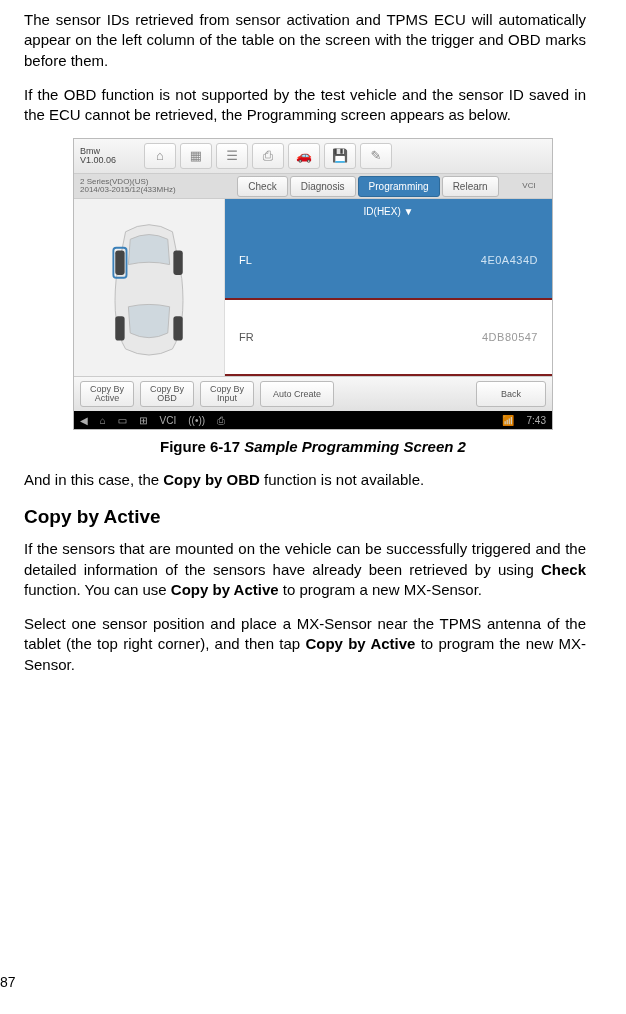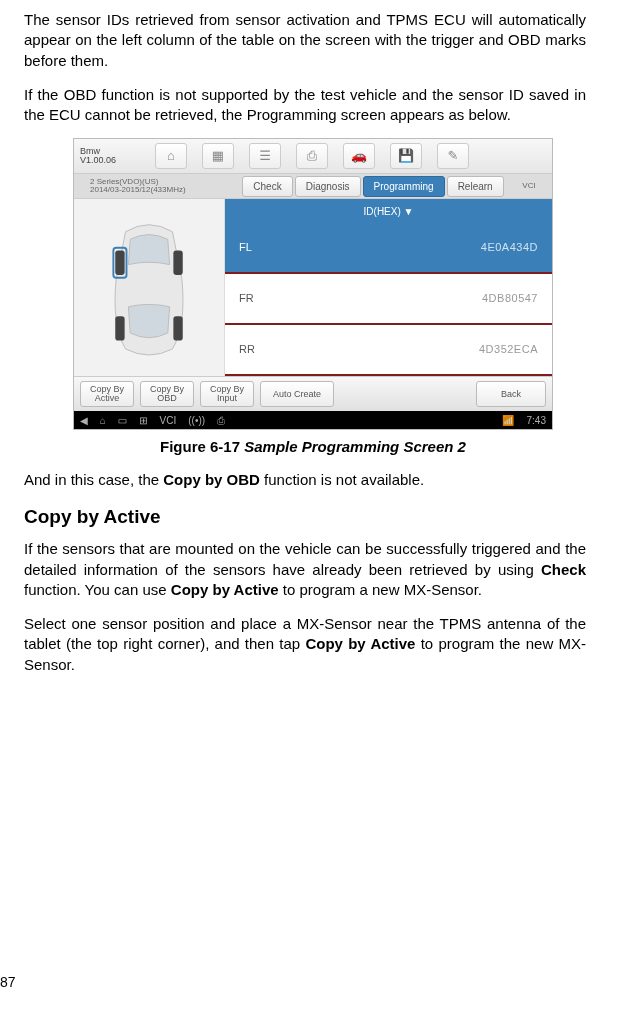--- a/index.html
+++ b/index.html
@@ -25,35 +25,35 @@
 .shot{
   width:478px;height:290px;margin:4px auto 8px auto;
   box-shadow:0 0 0 1px #bbb;
   font-family:Arial,sans-serif;
   font-size:11px;color:#555;
   display:flex;flex-direction:column;
   background:#e9e9e9;
 }
 .topbar{
   height:34px;background:linear-gradient(#f7f7f7,#e6e6e6);
-  display:flex;align-items:center;padding:0 6px;gap:15px;
+  display:flex;align-items:center;padding:0 6px;gap:4px;
   border-bottom:1px solid #ccc;flex-shrink:0;
 }
 .brand{flex:0 0 60px;font-size:9px;color:#444;line-height:1.05}
 .ticon{
   width:30px;height:24px;border:1px solid #ccc;border-radius:3px;
   background:linear-gradient(#fff,#eee);
   display:flex;align-items:center;justify-content:center;
   color:#888;font-size:13px;
 }
 .subhdr{
   display:flex;background:#ddd;height:24px;align-items:center;
   border-bottom:1px solid #ccc;flex-shrink:0;
 }
-.subhdr .vinfo{flex:0 0 150px;font-size:8px;color:#666;padding-left:16px;line-height:1.05}
+.subhdr .vinfo{flex:0 0 150px;font-size:8px;color:#666;padding-left:6px;line-height:1.05}
 .tabrow{flex:1;display:flex;gap:2px;justify-content:center}
 .tab{
   padding:3px 10px;border:1px solid #bbb;border-radius:3px;
   background:linear-gradient(#fdfdfd,#e9e9e9);font-size:10px;color:#555;
 }
 .tab.sel{background:#3a7fb8;border-color:#2e6a9a;color:#fff}
 .vci{flex:0 0 46px;text-align:center;font-size:8px;color:#666}
 .body{flex:1;display:flex;background:#b91c1c;min-height:0}
 .carpanel{
   flex:0 0 150px;display:flex;align-items:center;justify-content:center;
@@ -146,24 +146,20 @@
     <div class="dataarea">
       <div class="idhdr">ID(HEX) ▼</div>
       <div class="rowline sel">
         <div class="rowlabel">FL</div>
         <div class="rowval">4E0A434D</div>
       </div>
       <div class="rowline">
         <div class="rowlabel">FR</div>
         <div class="rowval">4DB80547</div>
       </div>
-      <div class="rowline">
-        <div class="rowlabel">RR</div>
-        <div class="rowval">4D352ECA</div>
-      </div>
     </div>
   </div>
 
   <div class="toolbar">
     <div class="btn small">Copy By Active</div>
     <div class="btn small">Copy By OBD</div>
     <div class="btn small">Copy By Input</div>
     <div class="btn auto">Auto Create</div>
     <div class="spacer"></div>
     <div class="btn back">Back</div>

